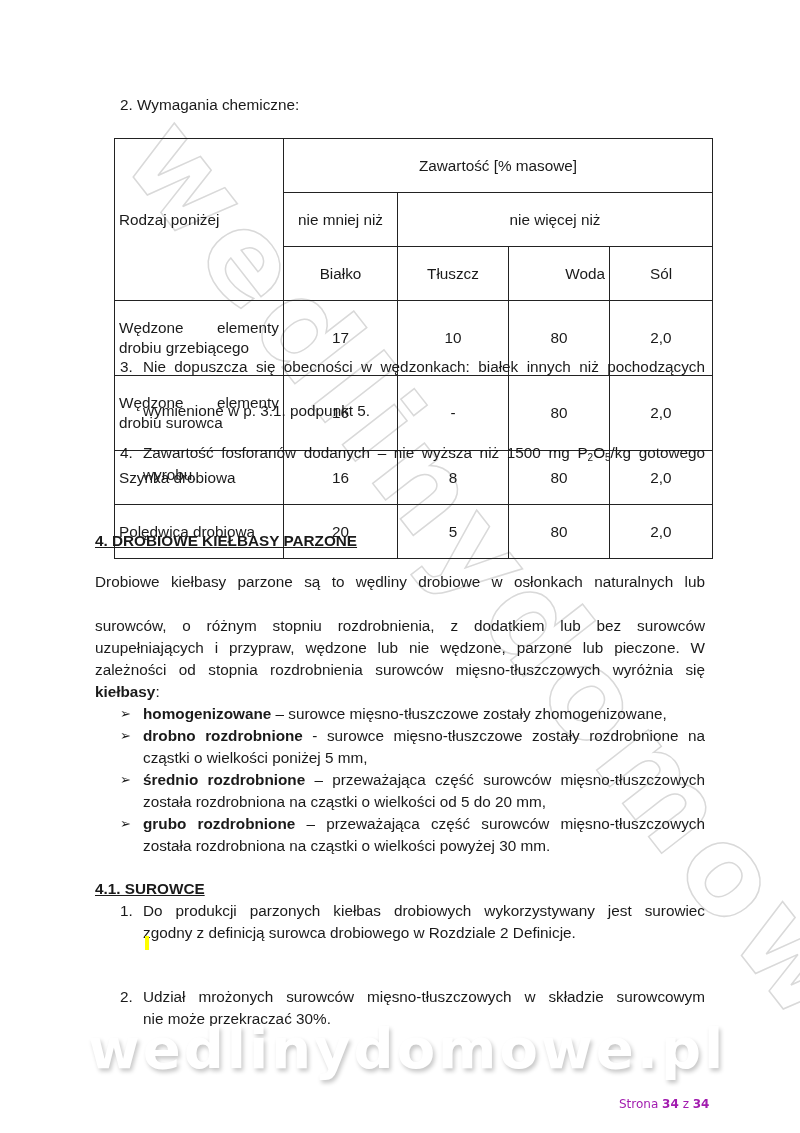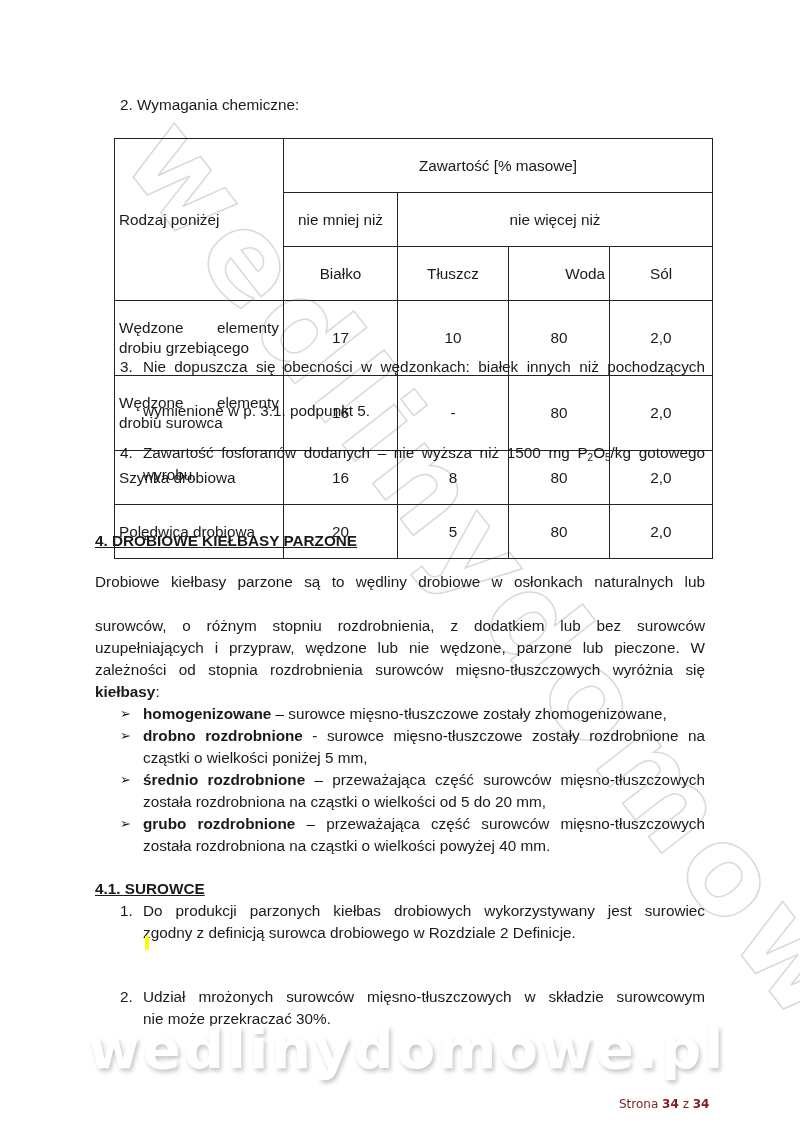--- a/index.html
+++ b/index.html
@@ -29,21 +29,21 @@
   table.chem td {
     border: 1px solid #222; padding: 16px 4px; height: 21px; text-align: center; line-height: 20px;
   }
   table.chem td.left { text-align: left; }
   .bullet { position: absolute; left: 120px; font-size: 13px; }
   .highlight {
     position: absolute; left: 145px; top: 936px; width: 4px; height: 14px; background: #ffff00;
   }
   .footer {
     position: absolute; left: 619px; top: 1097px; font-family: "DejaVu Sans", sans-serif;
-    font-size: 12px; color: #7f1d1d;
+    font-size: 12px; color: #a21caf;
   }
   b { font-weight: bold; }
   sub { font-size: 10px; vertical-align: -3px; line-height: 0; }
 </style>
 </head>
 <body>
 
 <div class="page">
 
   <svg class="watermark-diag" viewBox="0 0 800 1133">
@@ -129,21 +129,21 @@
   <div class="bullet line" style="top:725px;">➢</div>
   <div class="line just" style="left:143px; top:725px; width:562px;"><b>drobno rozdrobnione</b><span> - surowce mięsno-tłuszczowe zostały rozdrobnione na</span></div>
   <div class="line" style="left:143px; top:747px;">cząstki o wielkości poniżej 5 mm,</div>
 
   <div class="bullet line" style="top:769px;">➢</div>
   <div class="line just" style="left:143px; top:769px; width:562px;"><b>średnio rozdrobnione</b><span> – przeważająca część surowców mięsno-tłuszczowych</span></div>
   <div class="line" style="left:143px; top:791px;">została rozdrobniona na cząstki o wielkości od 5 do 20 mm,</div>
 
   <div class="bullet line" style="top:813px;">➢</div>
   <div class="line just" style="left:143px; top:813px; width:562px;"><b>grubo rozdrobnione</b><span> – przeważająca część surowców mięsno-tłuszczowych</span></div>
-  <div class="line" style="left:143px; top:835px;">została rozdrobniona na cząstki o wielkości powyżej 40 mm.</div>
+  <div class="line" style="left:143px; top:835px;">została rozdrobniona na cząstki o wielkości powyżej 30 mm.</div>
 
   <div class="line heading" style="left:95px; top:878px;">4.1. SUROWCE</div>
 
   <div class="line" style="left:120px; top:900px;">1.</div>
   <div class="line just" style="left:143px; top:900px; width:562px;"> Do produkcji parzonych kiełbas drobiowych wykorzystywany jest surowiec</div>
   <div class="line" style="left:143px; top:922px;">zgodny z definicją surowca drobiowego w Rozdziale 2 Definicje.</div>
   <div class="highlight"></div>
 
   <div class="line" style="left:120px; top:986px;">2.</div>
   <div class="line just" style="left:143px; top:986px; width:562px;">Udział mrożonych surowców mięsno-tłuszczowych w składzie surowcowym</div>

